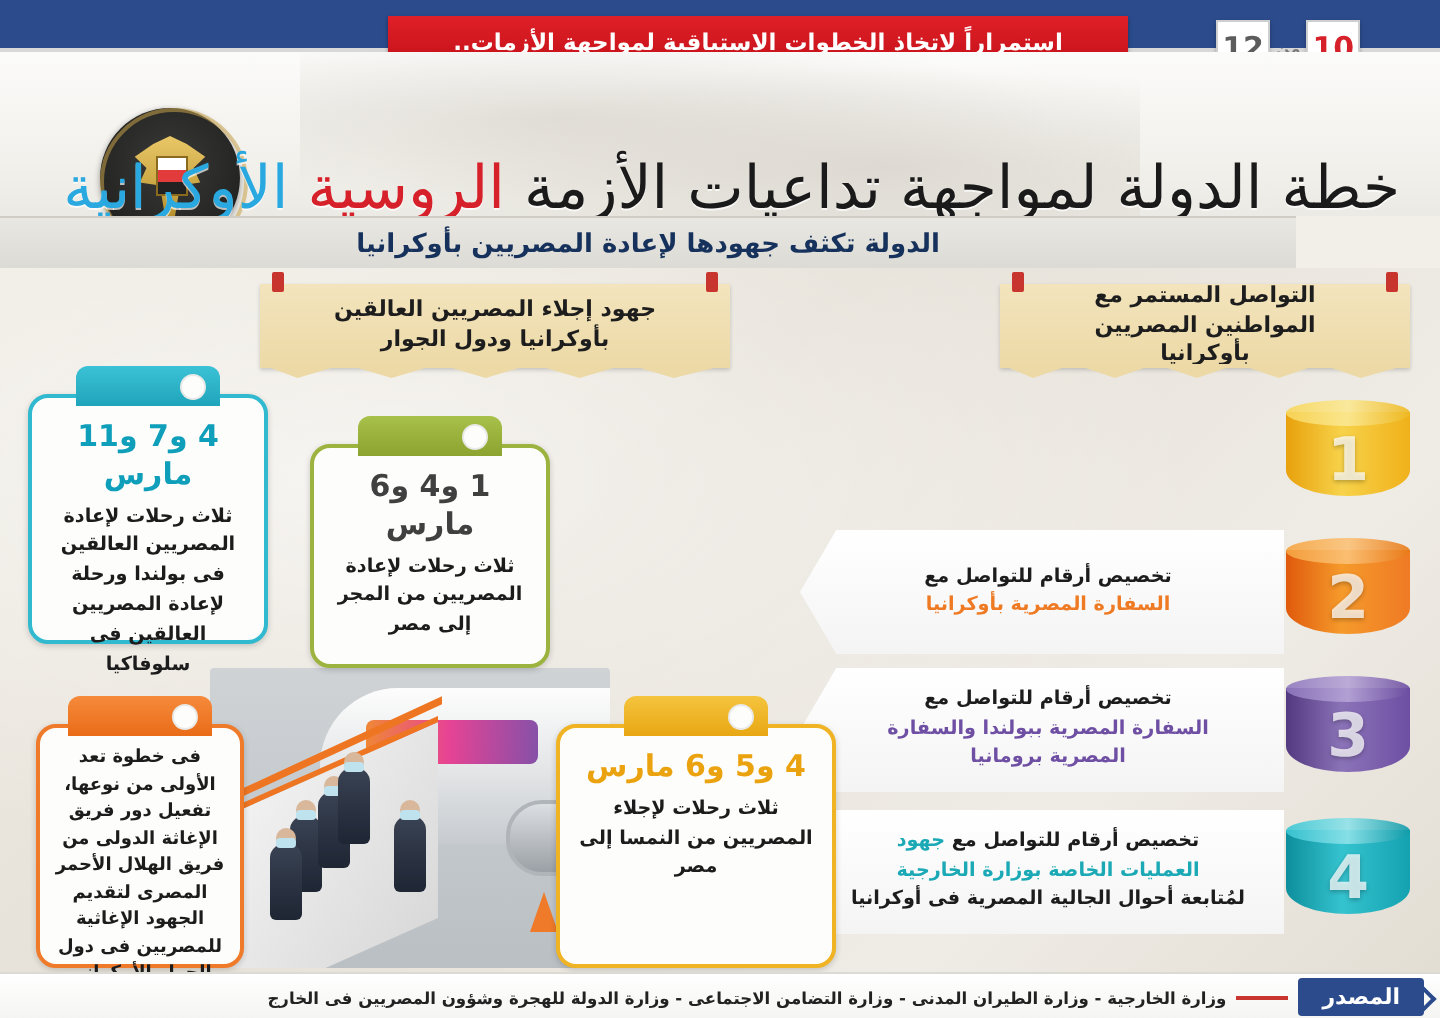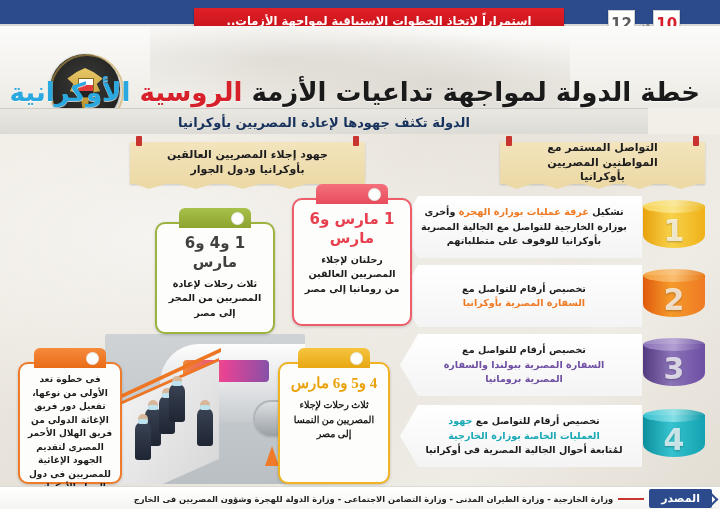--- a/index.html
+++ b/index.html
@@ -93,21 +93,21 @@
     background:linear-gradient(180deg,#2c2c2a 0%,#161615 100%);
     display:flex;align-items:center;justify-content:center;
     box-shadow:0 1px 2px rgba(0,0,0,.35);
   }
   .logo .plate span{color:#d9bb68;font-size:7px;font-weight:bold;white-space:nowrap;}
 
   
   .main-title{
     position:absolute;right:20px;top:52px;width:560px;
     text-align:right;direction:rtl;
-    font-size:26px;font-weight:bold;line-height:1.15;
+    font-size:30px;font-weight:normal;line-height:1.15;
     color:#1a1a1a;white-space:nowrap;
     text-shadow:0 1px 0 rgba(255,255,255,.7);
   }
   .main-title .red{color:#d6202a;}
   .main-title .blue{color:#2aa8e0;}
 
   
   .subband{
     position:absolute;left:0;top:108px;width:648px;height:26px;
     background:linear-gradient(180deg,#e9e7e2 0%,#dcdad4 100%);
@@ -258,21 +258,21 @@
   #card-teal h4{color:#0f9fba;}
 
   #card-green{left:155px;top:222px;width:120px;height:112px;border:2px solid #9cb43f;}
   #card-green .tab{background:linear-gradient(180deg,#a8c14a 0%,#8ca42f 100%);}
   #card-green h4{color:#404040;}
 
   #card-pink{left:292px;top:198px;width:120px;height:128px;border:2px solid #ef5d6a;}
   #card-pink .tab{background:linear-gradient(180deg,#f4707c 0%,#e74c5c 100%);}
   #card-pink h4{color:#e8404f;}
 
-  #card-yellow{left:278px;top:362px;width:112px;height:122px;border:2px solid #f0b323;font-family:Liberation Serif, serif;}
+  #card-yellow{left:278px;top:362px;width:140px;height:122px;border:2px solid #f0b323;}
   #card-yellow .tab{background:linear-gradient(180deg,#f5c43e 0%,#e8a713 100%);top:-16px;}
   #card-yellow h4{color:#eaa30f;}
 
   #card-orange{left:18px;top:362px;width:104px;height:122px;border:2px solid #ef7a2a;}
   #card-orange .tab{background:linear-gradient(180deg,#f58a3b 0%,#e96c18 100%);}
   #card-orange p{font-size:9px;line-height:1.5;}
   #card-orange .inner{padding:9px 7px;}
 
   
   .footer{
@@ -365,27 +365,20 @@
     <span>التواصل المستمر مع المواطنين المصريين بأوكرانيا</span>
     <div class="notch"></div>
   </div>
 
   <div class="ribbon" id="ribbon-left">
     <span>جهود إجلاء المصريين العالقين بأوكرانيا ودول الجوار</span>
     <div class="notch"></div>
   </div>
 
   <div class="numrow" style="top:196px">
-    <div class="plaque">
-      <p>
-        <span>تشكيل </span><span class="hl-orange">غرفة عمليات بوزارة الهجرة</span><span> وأخرى</span><br>
-        <span>بوزارة الخارجية للتواصل مع الجالية المصرية</span><br>
-        <span>بأوكرانيا للوقوف على متطلباتهم</span>
-      </p>
-    </div>
     <div class="cyl">
       <div class="barrel" style="background:linear-gradient(90deg,#e8a10c 0%,#f7d24a 45%,#f0b11a 100%)"></div>
       <div class="top" style="background:linear-gradient(90deg,#f8d75b 0%,#fbe894 50%,#eeb922 100%)"></div>
       <div class="digit">1</div>
     </div>
   </div>
 
   <div class="numrow" style="top:265px">
     <div class="plaque">
       <p>
@@ -423,40 +416,40 @@
         <span>لمُتابعة أحوال الجالية المصرية فى أوكرانيا</span>
       </p>
     </div>
     <div class="cyl">
       <div class="barrel" style="background:linear-gradient(90deg,#0d8e9c 0%,#35c3cf 45%,#14a2b1 100%)"></div>
       <div class="top" style="background:linear-gradient(90deg,#3ac6d3 0%,#8fe2e9 50%,#0e9aa8 100%)"></div>
       <div class="digit">4</div>
     </div>
   </div>
 
+  <div class="card" id="card-teal">
+    <div class="tab">
+        <div class="hole"></div>
+      </div>
+    <div class="inner">
+      <h4>4 و7 و11 مارس</h4>
+      <p>ثلاث رحلات لإعادة المصريين العالقين فى بولندا ورحلة لإعادة المصريين العالقين فى سلوفاكيا</p>
+    </div>
+  </div>
 
   <div class="card" id="card-green">
     <div class="tab">
         <div class="hole"></div>
       </div>
     <div class="inner">
       <h4>1 و4 و6 مارس</h4>
       <p>ثلاث رحلات لإعادة المصريين من المجر إلى مصر</p>
     </div>
   </div>
 
-  <div class="card" id="card-pink">
-    <div class="tab">
-        <div class="hole"></div>
-      </div>
-    <div class="inner">
-      <h4>1 مارس و6 مارس</h4>
-      <p>رحلتان لإجلاء المصريين العالقين من رومانيا إلى مصر</p>
-    </div>
-  </div>
 
   <div class="card" id="card-yellow">
     <div class="tab">
         <div class="hole"></div>
       </div>
     <div class="inner">
       <h4>4 و5 و6 مارس</h4>
       <p>ثلاث رحلات لإجلاء المصريين من النمسا إلى مصر</p>
     </div>
   </div>

